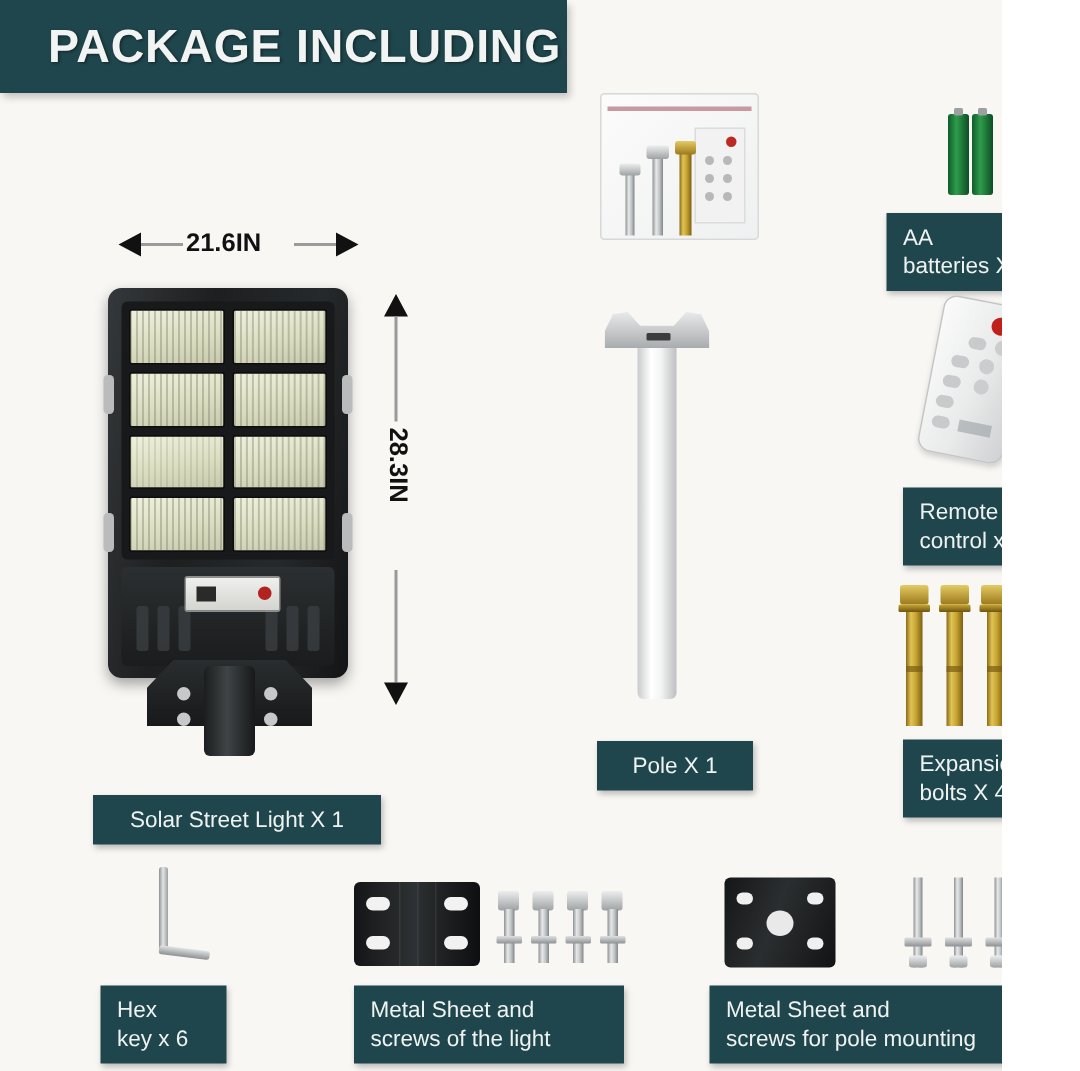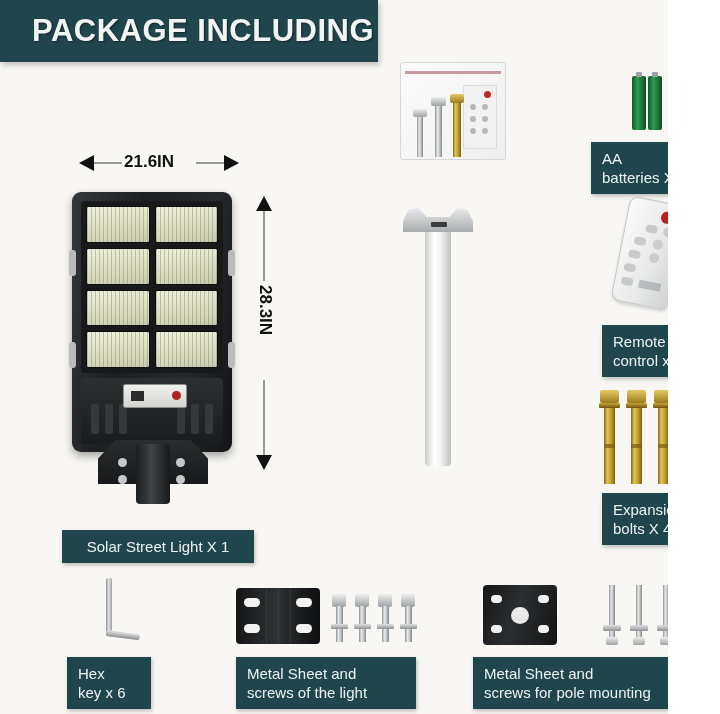--- a/index.html
+++ b/index.html
@@ -479,20 +479,21 @@
       <div class="ebolt-head" style="left:49px; width:14px; top:31px; height:9px;"></div>
     </div>
   </div>
 
   <div class="art" style="left:403px; top:198px; width:80px; height:280px;">
     <div class="pole-tube"></div>
     <div class="pole-head"></div>
     <div class="pole-head-slot"></div>
   </div>
 
+  <div class="cap center" style="left:398px; top:494px; width:104px;">Pole X 1</div>
 
   <div class="art" style="left:628px; top:72px; width:50px; height:62px;">
     <div class="battery" style="left:4px; top:4px;">
         <div class="battery-top"></div>
       </div>
     <div class="battery" style="left:20px; top:4px;">
         <div class="battery-top"></div>
       </div>
   </div>
 

